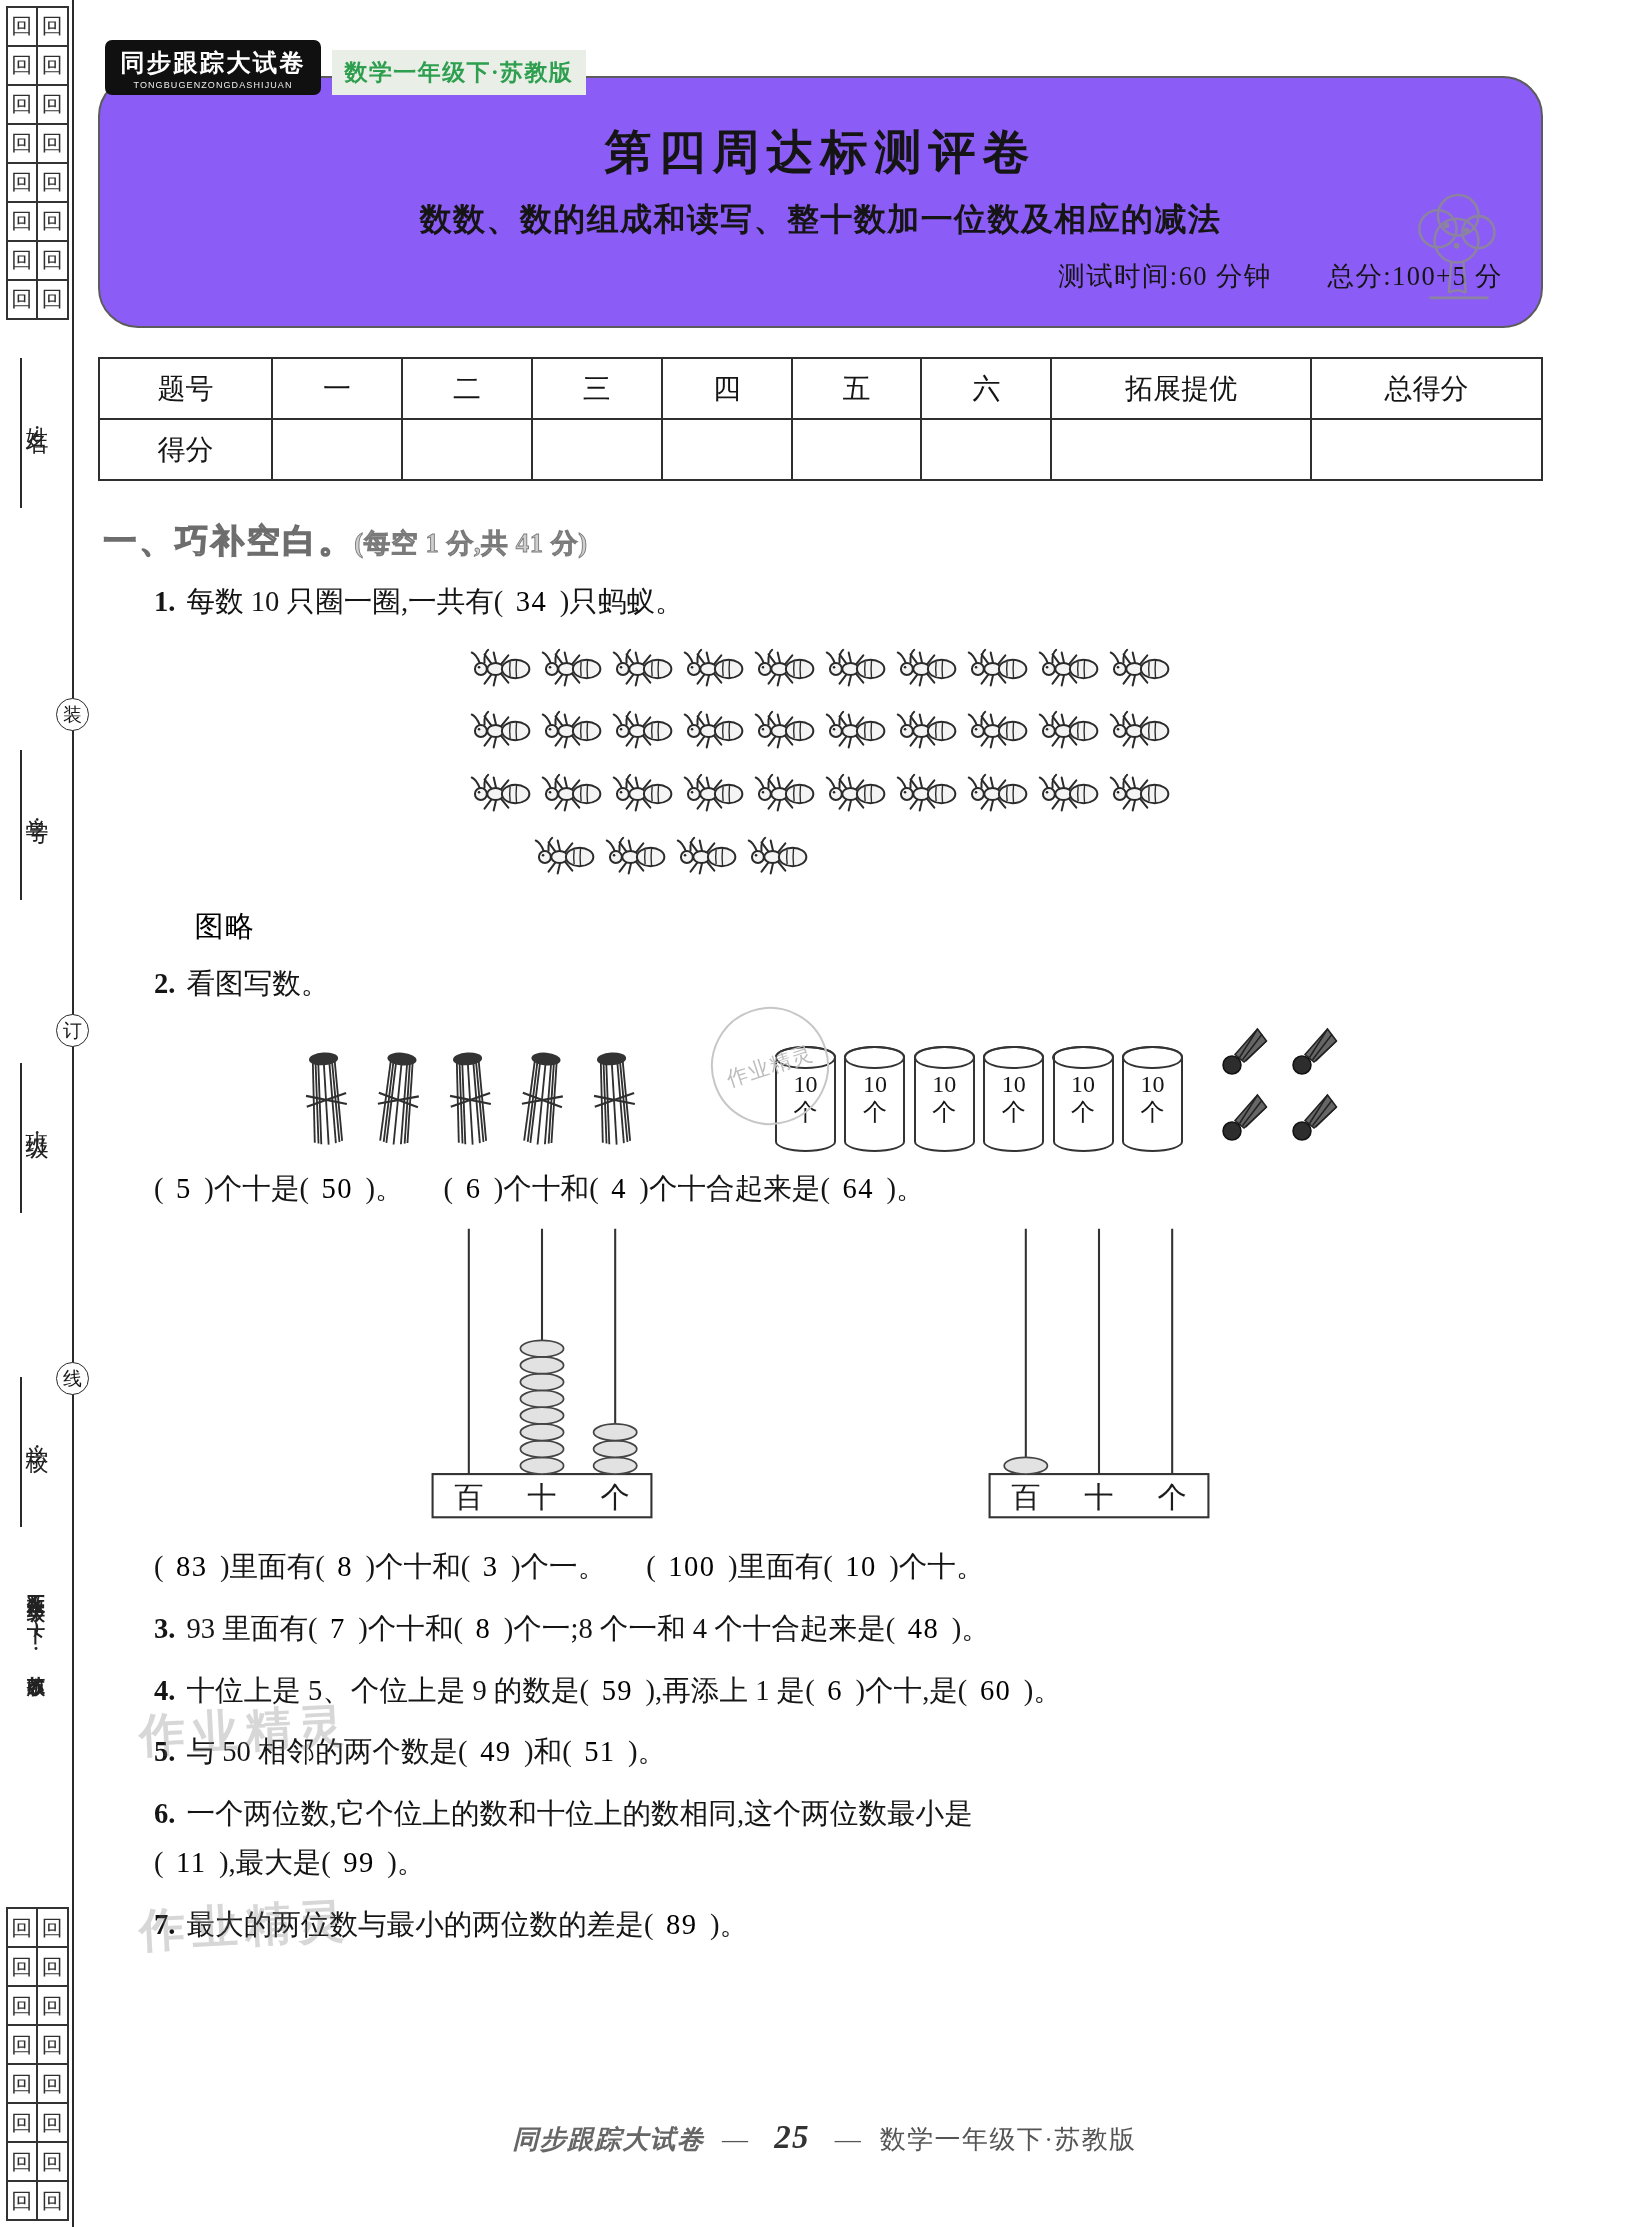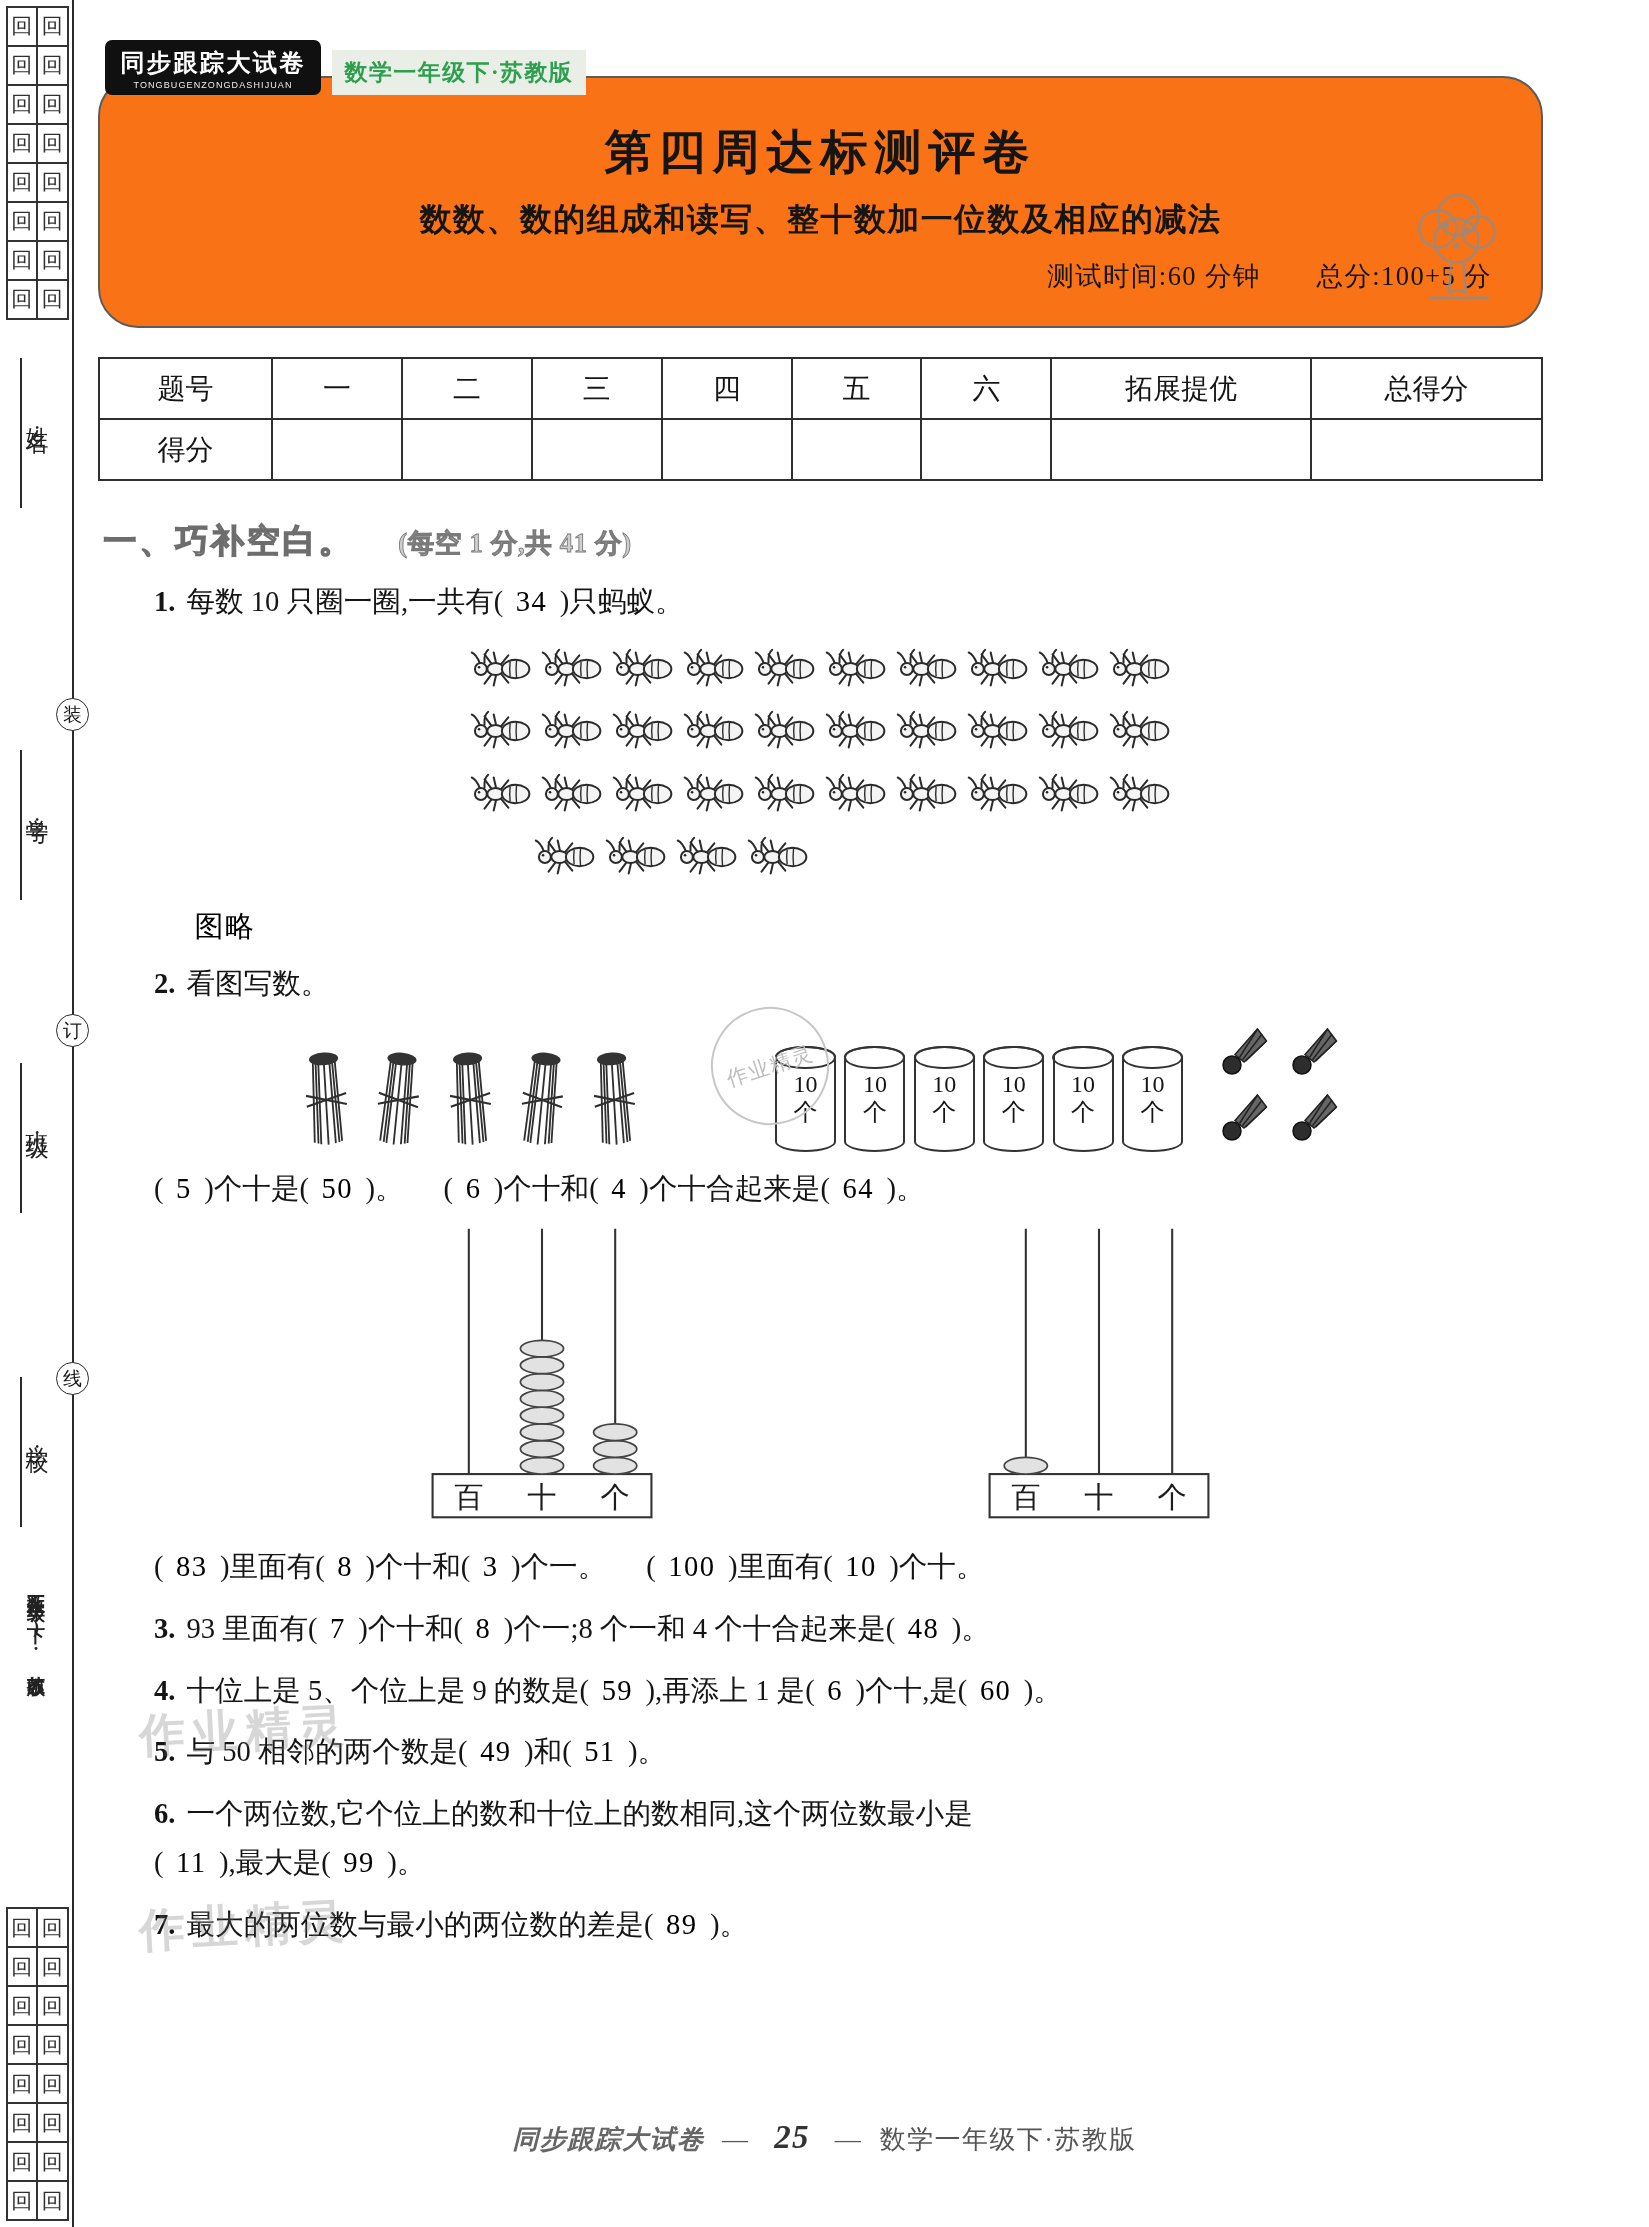--- a/index.html
+++ b/index.html
@@ -29,32 +29,32 @@
 
   
   .content { position:absolute; left:98px; right:106px; top:0; }
 
   .brand-row { position:relative; z-index:2; margin-top:40px; margin-left:7px; display:flex; align-items:flex-end; gap:11px; }
   .brand-box { background:#101010; color:#fff; border-radius:7px; padding:7px 15.3px 4.9px; text-align:center; }
   .brand-title { font-size:24.4px; font-weight:bold; letter-spacing:2.1px; font-family:"Liberation Sans", sans-serif; }
   .brand-sub { font-size:9px; letter-spacing:1.1px; color:#efefef; margin-top:1.4px; font-family:Liberation Sans, sans-serif; }
   .brand-edition { background:#e9efe7; color:#2e9e4f; font-weight:bold; font-size:23px; padding:7px 12.5px; letter-spacing:1.4px; }
 
-  .title-box { margin-top:-19.5px; border:2.4px solid #5c5c5c; border-radius:40px; padding:43px 49px 32px; position:relative; background:#f97316; }
+  .title-box { margin-top:-19.5px; border:2.4px solid #5c5c5c; border-radius:40px; padding:43px 38px 32px; position:relative; background:#8b5cf6; }
   .title-box h1 { font-size:47px; text-align:center; letter-spacing:7px; font-weight:900; }
   .title-box h2 { font-size:32px; text-align:center; letter-spacing:1.4px; margin-top:14px; font-weight:bold; }
   .title-box .meta { font-size:26.5px; text-align:right; margin-top:16.7px; letter-spacing:1.4px; }
   .tree { position:absolute; right:32px; bottom:18px; width:105px; height:118px; opacity:.8; }
 
   table.score-table { margin-top:29px; width:100%; border-collapse:collapse; font-size:28px; text-align:center; }
   table.score-table td { border:2.1px solid #2f2f2f; height:61px; }
 
   .section-head { margin:38px 0 0 5.6px; font-weight:bold; color:#cfcfcf; -webkit-text-stroke:1.3px #6d6d6d; letter-spacing:2.8px; }
   .section-head .sec-title { font-size:33px; }
-  .section-head .note { font-size:26.5px; letter-spacing:0.7px;margin-left:44px; -webkit-text-stroke:0.9px #7a7a7a; }
+  .section-head .note { font-size:26.5px; letter-spacing:0.7px; -webkit-text-stroke:0.9px #7a7a7a; }
 
   .q { margin-top:12.5px; }
   .q p { margin:9.8px 0 0 56px; font-size:28.6px; line-height:1.72; max-width:1359px; }
   .qnum { font-weight:bold; margin-right:11px; }
   .ans { color:#000000; padding:0 12.5px; letter-spacing:1.4px; }
   .sp { display:inline-block; width:40px; }
 
   .ants { margin:19.5px auto 2.8px; width:fit-content; display:flex; flex-direction:column; gap:16.7px; align-items:flex-start; }
   .ant-row { display:flex; gap:7px; }
   .ant-row:last-child { margin-left:64px; }

